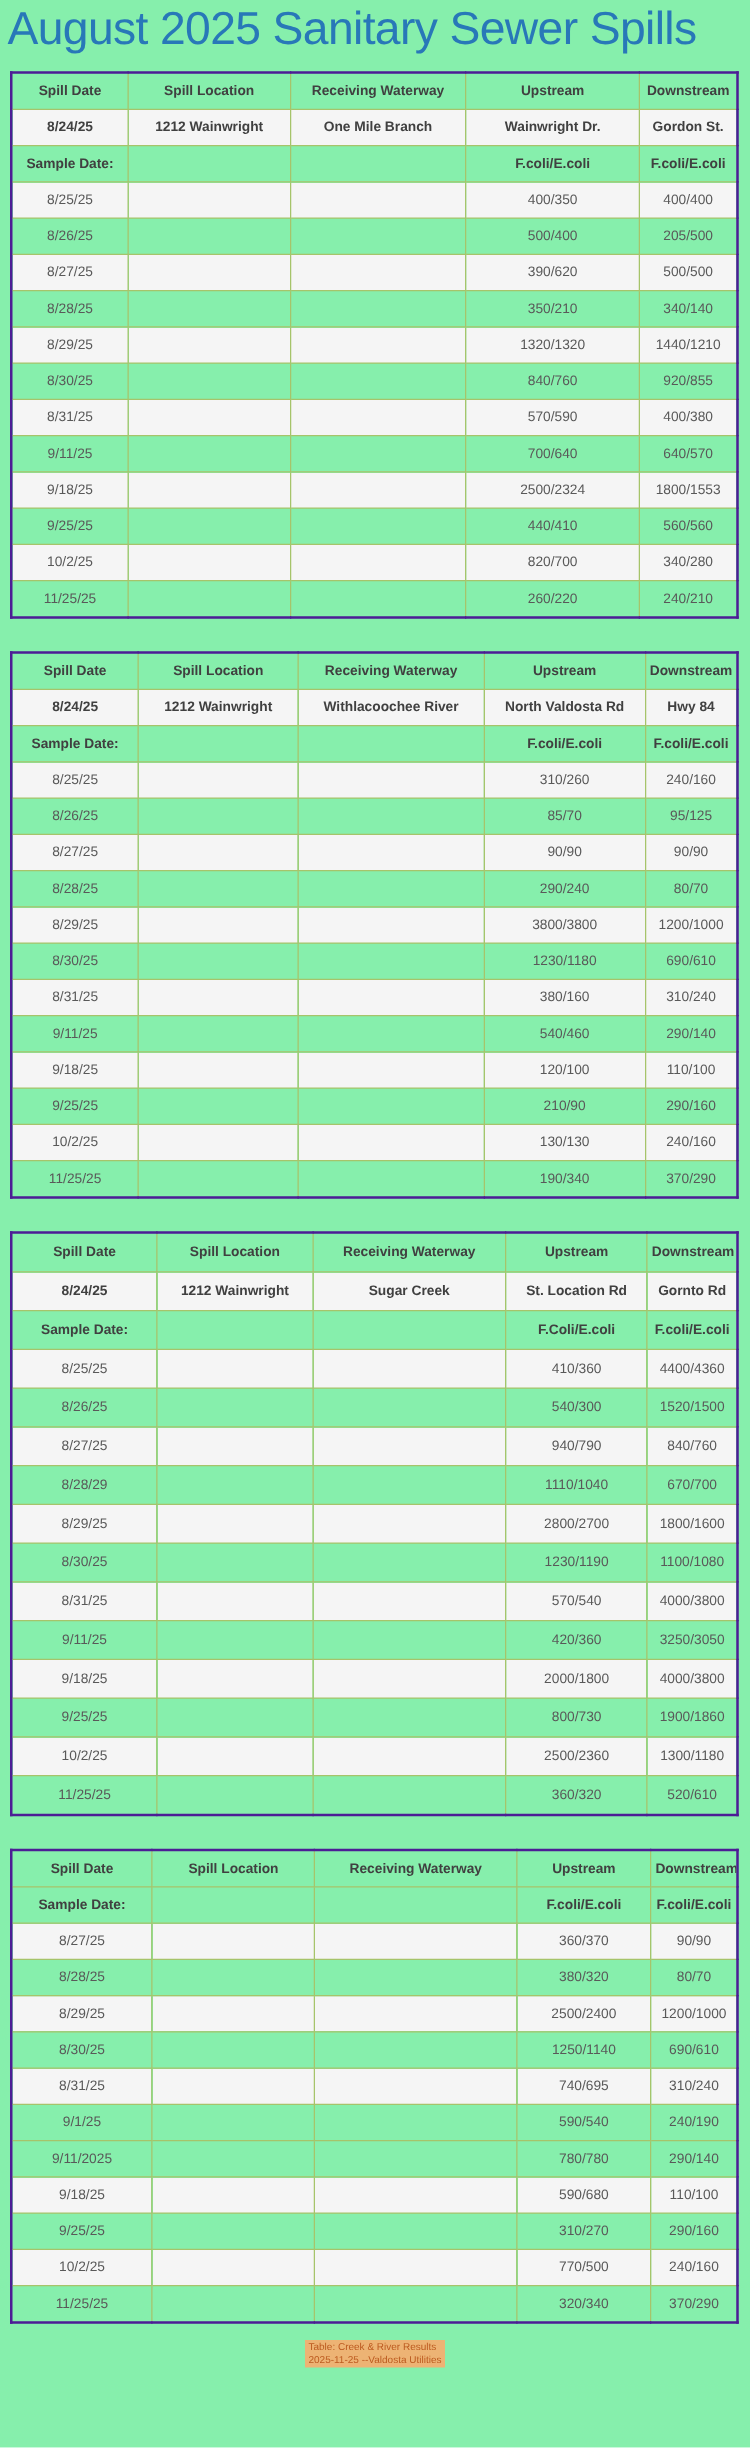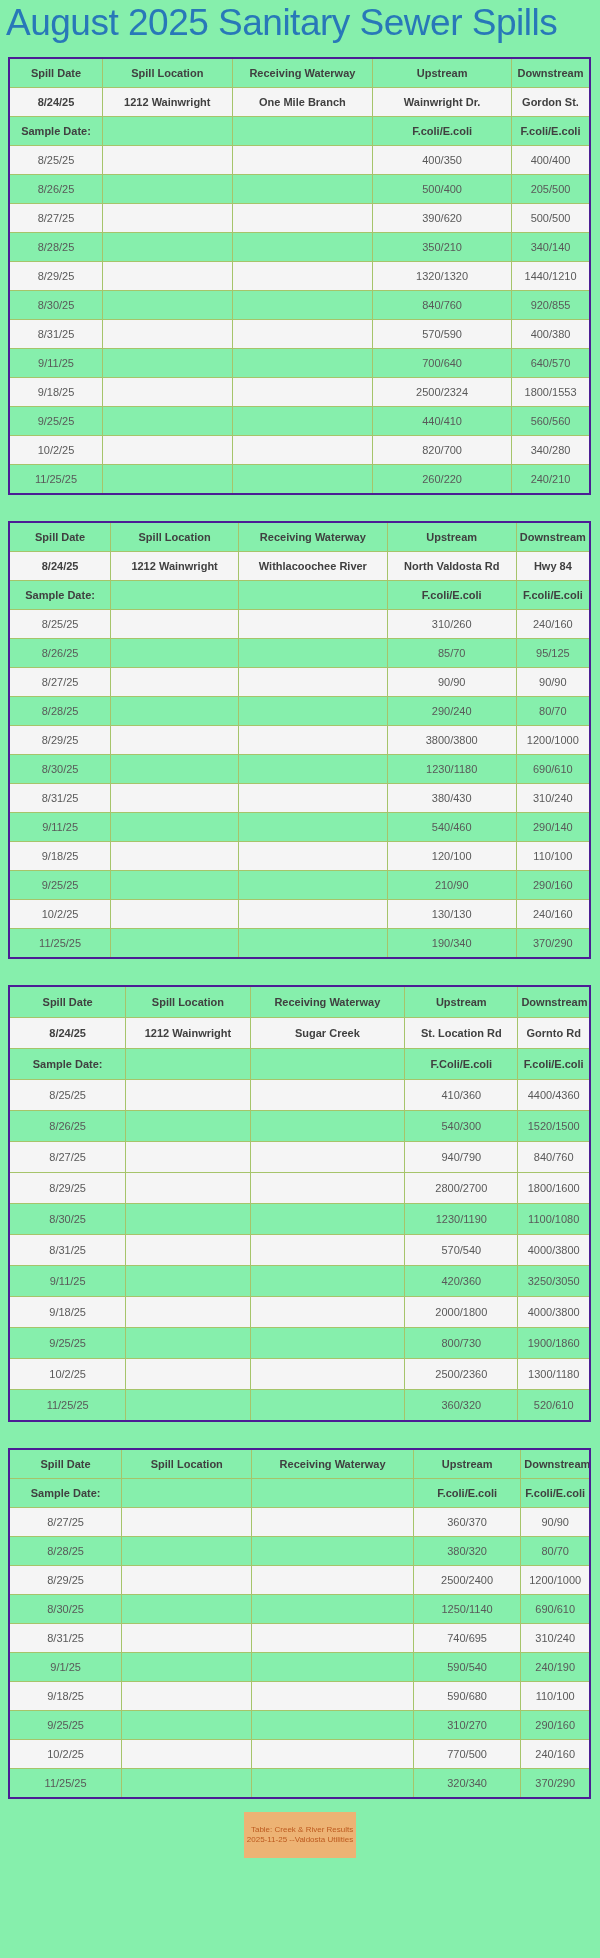--- a/index.html
+++ b/index.html
@@ -59,22 +59,22 @@
   .caption-wrap{
     text-align:center;
     margin-top:13px;
   }
   .caption{
     display:inline-block;
     background:#edb374;
     color:#bc5a1f;
     font-size:8px;
     line-height:10px;
-    padding:13px 3px;
-    text-align:right;
+    padding:1px 3px;
+    text-align:left;
   }
 </style>
 </head>
 <body>
 
 <div class="page">
   <h1 class="page-title">August 2025 Sanitary Sewer Spills</h1>
 
   <div class="tables-wrap">
 
@@ -263,21 +263,21 @@
             <td>8/30/25</td>
             <td></td>
             <td></td>
             <td>1230/1180</td>
             <td>690/610</td>
           </tr>
           <tr class="stripe ">
             <td>8/31/25</td>
             <td></td>
             <td></td>
-            <td>380/430</td>
+            <td>380/160</td>
             <td>310/240</td>
           </tr>
           <tr class="">
             <td>9/11/25</td>
             <td></td>
             <td></td>
             <td>540/460</td>
             <td>290/140</td>
           </tr>
           <tr class="stripe ">
@@ -354,20 +354,27 @@
             <td>540/300</td>
             <td>1520/1500</td>
           </tr>
           <tr class="stripe ">
             <td>8/27/25</td>
             <td></td>
             <td></td>
             <td>940/790</td>
             <td>840/760</td>
           </tr>
+          <tr class="">
+            <td>8/28/29</td>
+            <td></td>
+            <td></td>
+            <td>1110/1040</td>
+            <td>670/700</td>
+          </tr>
           <tr class="stripe ">
             <td>8/29/25</td>
             <td></td>
             <td></td>
             <td>2800/2700</td>
             <td>1800/1600</td>
           </tr>
           <tr class="">
             <td>8/30/25</td>
             <td></td>
@@ -476,20 +483,27 @@
             <td></td>
             <td>740/695</td>
             <td>310/240</td>
           </tr>
           <tr class="">
             <td>9/1/25</td>
             <td></td>
             <td></td>
             <td>590/540</td>
             <td>240/190</td>
+          </tr>
+          <tr class="">
+            <td>9/11/2025</td>
+            <td></td>
+            <td></td>
+            <td>780/780</td>
+            <td>290/140</td>
           </tr>
           <tr class="stripe ">
             <td>9/18/25</td>
             <td></td>
             <td></td>
             <td>590/680</td>
             <td>110/100</td>
           </tr>
           <tr class="">
             <td>9/25/25</td>

